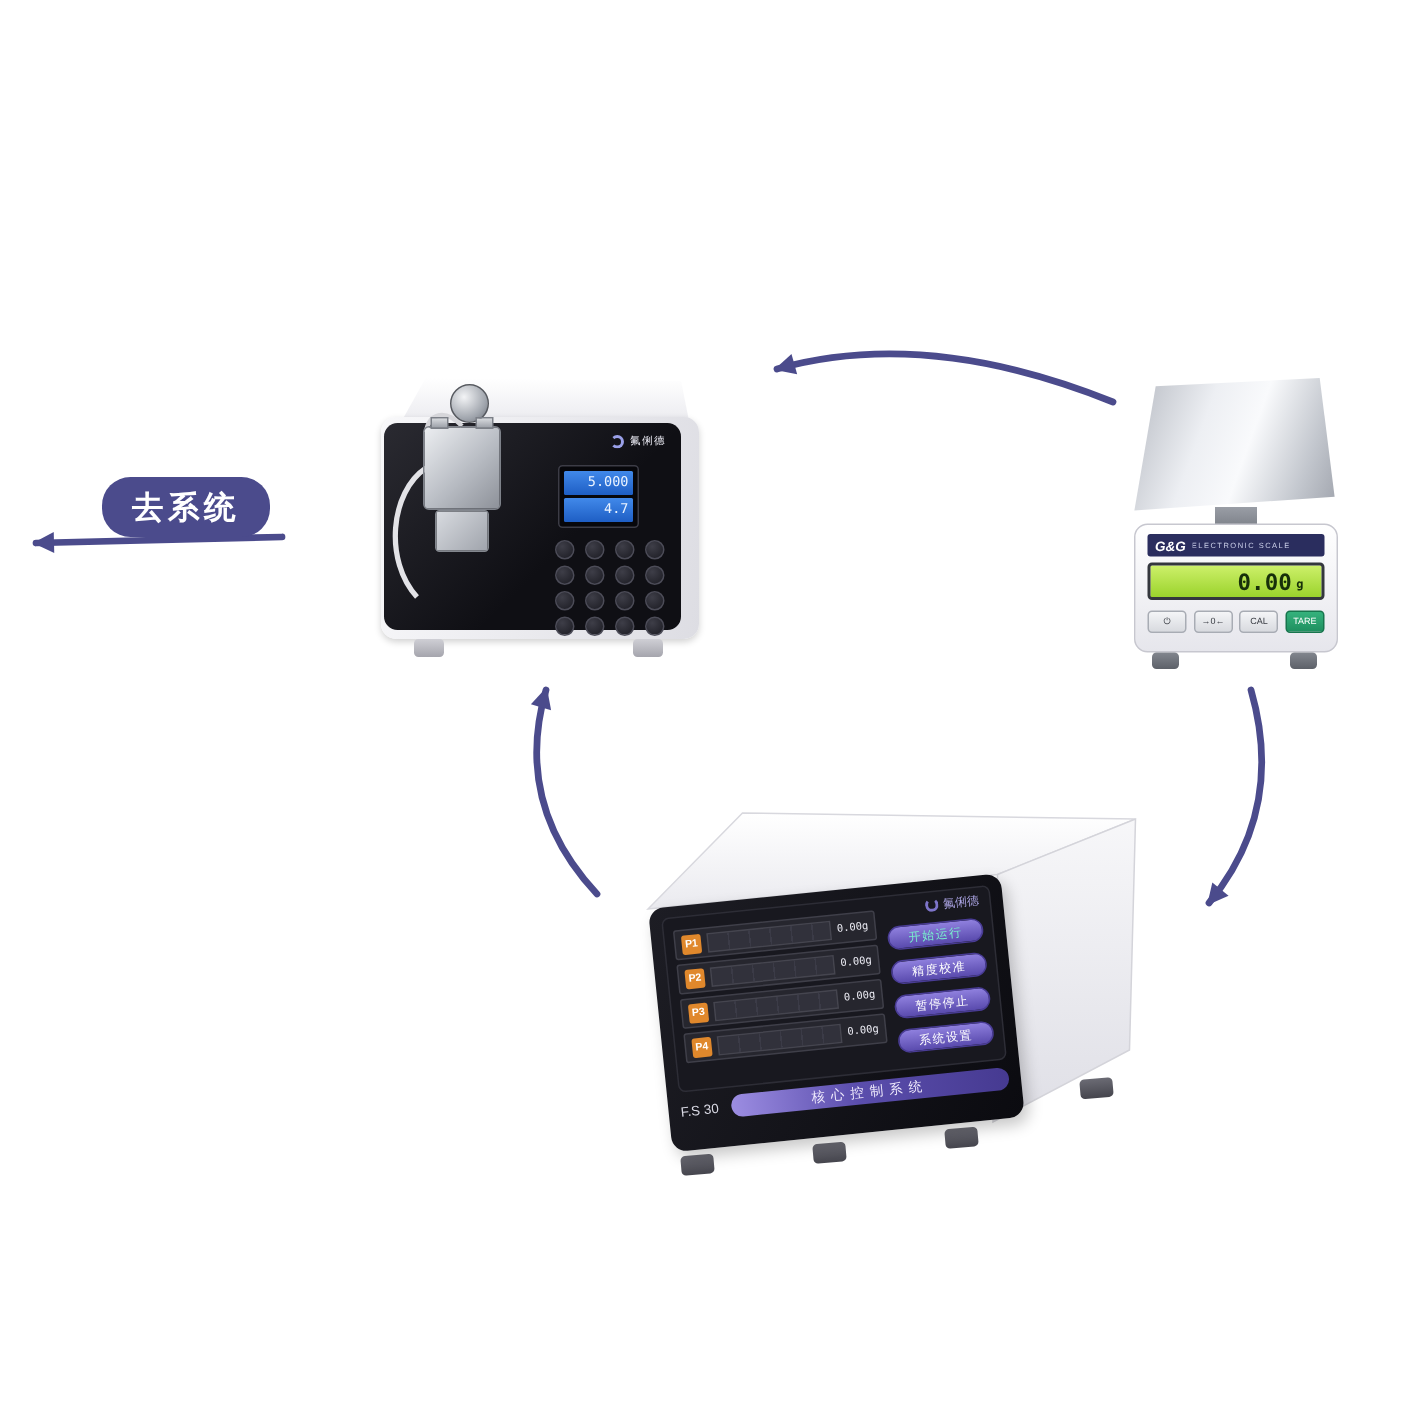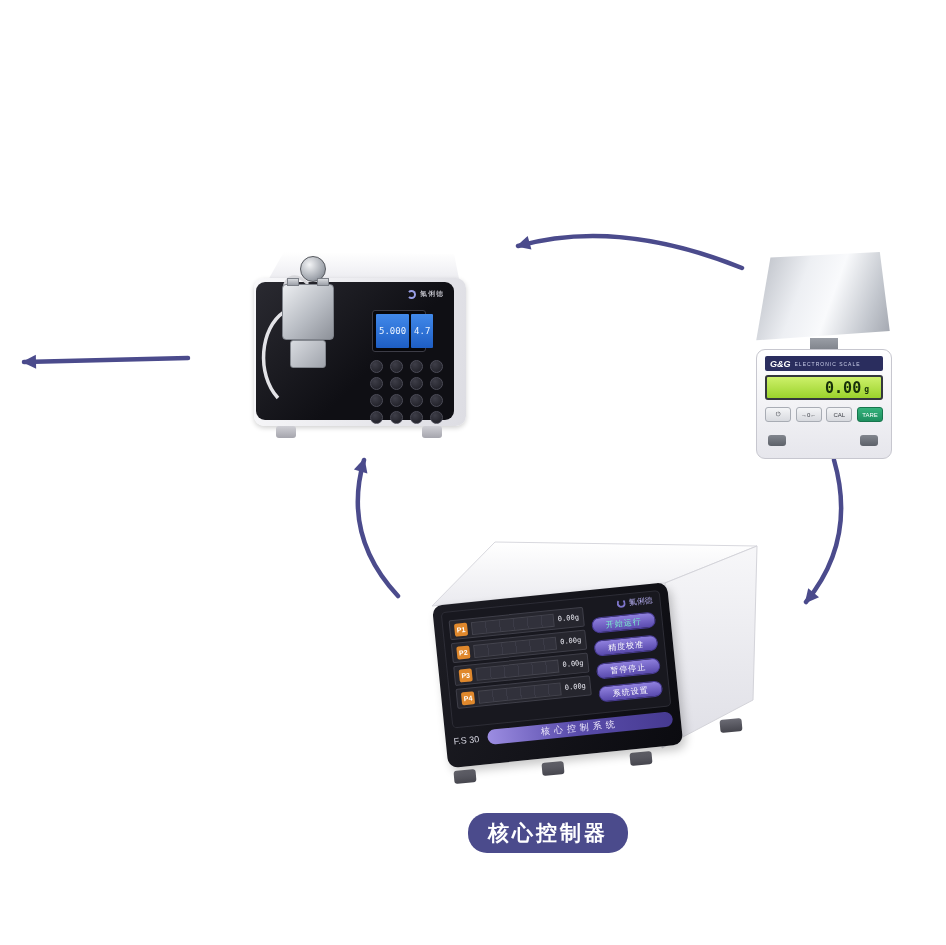--- a/index.html
+++ b/index.html
@@ -73,21 +73,21 @@
   .pump-logo {
     position:absolute; right:10px; top:7px; display:flex; align-items:center; gap:4px;
     color:#e9e9f2; font-size:7px; letter-spacing:1px;
   }
   .pump-logo .swirl { width:9px; height:9px; border-radius:50%;
     border:2px solid #9aa0e8; border-left-color:transparent; }
 
   .pump-screen {
     position:absolute; left:116px; top:28px; width:54px; height:42px;
     background:#07070b; border:1px solid #3c3c46; border-radius:3px;
-    padding:3px; display:flex; flex-direction:row; gap:2px;
+    padding:3px; display:flex; flex-direction:column; gap:2px;
   }
   .lcd {
     flex:1; background:linear-gradient(#4189ea,#1e5ec4);
     color:#eaf3ff; font-family:"DejaVu Sans Mono",monospace; font-size:9px;
     display:flex; align-items:center; justify-content:flex-end; padding:0 3px;
     border-radius:1px;
   }
   .keypad {
     position:absolute; left:114px; top:78px; width:76px; height:56px;
     display:grid; grid-template-columns:repeat(4,1fr); gap:4px;
@@ -100,21 +100,21 @@
   #scale { left:748px; top:246px; width:152px; height:208px; }
   .platter {
     position:absolute; left:4px; top:6px; width:142px; height:92px;
     background:linear-gradient(110deg,#b3b7bf,#edeff3 35%,#f9fafc 55%,#c3c7ce 80%,#9b9fa8);
     clip-path:polygon(13% 6%, 90% 0%, 97% 86%, 3% 96%);
     border-radius:6px;
   }
   .scale-neck { position:absolute; left:62px; top:92px; width:28px; height:14px;
     background:linear-gradient(#9a9ea6,#7b7f87); }
   .scale-body {
-    position:absolute; left:8px; top:103px; width:136px; height:110px;
+    position:absolute; left:8px; top:103px; width:136px; height:86px;
     background:linear-gradient(#ffffff,#e6e6ec);
     border:1px solid #c7c7cf; border-radius:9px; padding:6px 8px 4px;
   }
   .brandbar { height:15px; background:#2a2d5e; border-radius:2px;
     display:flex; align-items:center; gap:4px; padding:0 5px; }
   .gg { color:#fff; font-style:italic; font-weight:bold; font-size:9px; white-space:nowrap; }
   .scale-name { color:#ccd0ea; font-size:5px; letter-spacing:1px; white-space:nowrap; overflow:hidden; }
   .lcd-green {
     margin-top:4px; height:25px; background:linear-gradient(#cdf06a,#9bd32c);
     border:2px solid #34373d; border-radius:3px;
@@ -187,21 +187,21 @@
       <marker id="ah" markerUnits="userSpaceOnUse" markerWidth="18" markerHeight="16" refX="13" refY="8" orient="auto">
         <path class="arrowhead" d="M1,1 L15,8 L1,15 Z"></path>
       </marker>
     </defs>
     <path class="arrow" d="M188,358 L24,362" marker-end="url(#ah)"></path>
     <path class="arrow" d="M742,268 Q618,218 518,246" marker-end="url(#ah)"></path>
     <path class="arrow" d="M398,596 Q342,536 364,460" marker-end="url(#ah)"></path>
     <path class="arrow" d="M834,460 Q857,540 806,602" marker-end="url(#ah)"></path>
   </svg>
 
-  <div class="badge" id="badge-core-controller">核心控制器</div>
+  <div class="badge" id="badge-to-system">去系统</div>
 
   <div class="device" id="pump">
     <div class="pump-lid"></div>
     <div class="pump-shell"></div>
     <div class="foot pump-foot l"></div>
     <div class="foot pump-foot r"></div>
 
     <div class="pump-panel">
       <svg class="pump-tube" width="198" height="138">
         <path d="M28,30 C4,46 0,92 22,116" stroke="#e3e3e7" stroke-width="3.5" fill="none"></path>

